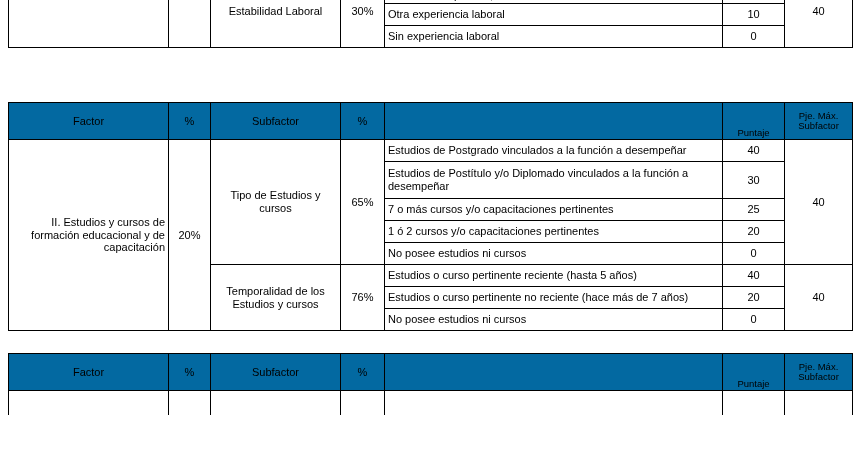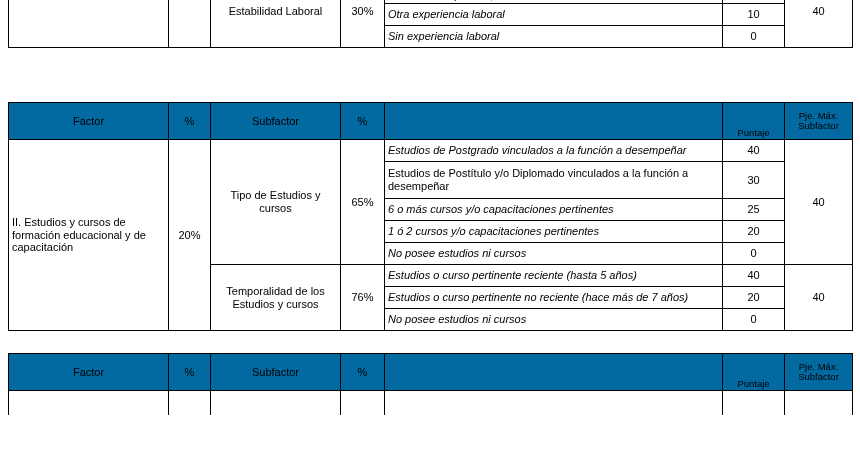--- a/index.html
+++ b/index.html
@@ -39,21 +39,21 @@
     text-align: center;
     height: 34px;
   }
   .hdr td.small {
     font-size: 9.5px;
     line-height: 1.1;
     margin-left: 24px;
   }
   .c { text-align: center; }
   .factor-cell {
-    text-align: left;
+    text-align: right;
     font-size: 11.5px;
     line-height: 1.35;
   }
   .sub-cell {
     text-align: center;
     line-height: 1.3;
   }
   .desc {
     text-align: left;
     padding-left: 4px;
@@ -76,21 +76,21 @@
     position: absolute;
     top: -26px;
     left: 0;
     width: 860px;
   }
   .tbl3-wrap {
     position: relative;
     height: 62px;
     overflow: hidden;
   }
-  .row-h2 { height: 19px; font-style: italic; }
+  .row-h2 { height: 19px; }
   .two-line { line-height: 1.2; }
 </style>
 </head>
 <body>
 
 <div class="page">
 
   <div class="tbl1-wrap">
     <div class="tbl1-inner">
       <table class="grid">
@@ -159,21 +159,21 @@
         <td rowspan="5" class="c">65%</td>
         <td class="desc row-h2">Estudios de Postgrado vinculados a la función a desempeñar</td>
         <td class="pts">40</td>
         <td rowspan="5" class="max">40</td>
       </tr>
       <tr>
         <td class="desc two-line" style="height:34px">Estudios de Postítulo y/o Diplomado vinculados a la función a desempeñar</td>
         <td class="pts">30</td>
       </tr>
       <tr>
-        <td class="desc row-h2">6 o más cursos y/o capacitaciones pertinentes</td>
+        <td class="desc row-h2">7 o más cursos y/o capacitaciones pertinentes</td>
         <td class="pts">25</td>
       </tr>
       <tr>
         <td class="desc row-h2">1 ó 2 cursos y/o capacitaciones pertinentes</td>
         <td class="pts">20</td>
       </tr>
       <tr>
         <td class="desc row-h2">No posee estudios ni cursos</td>
         <td class="pts">0</td>
       </tr>

